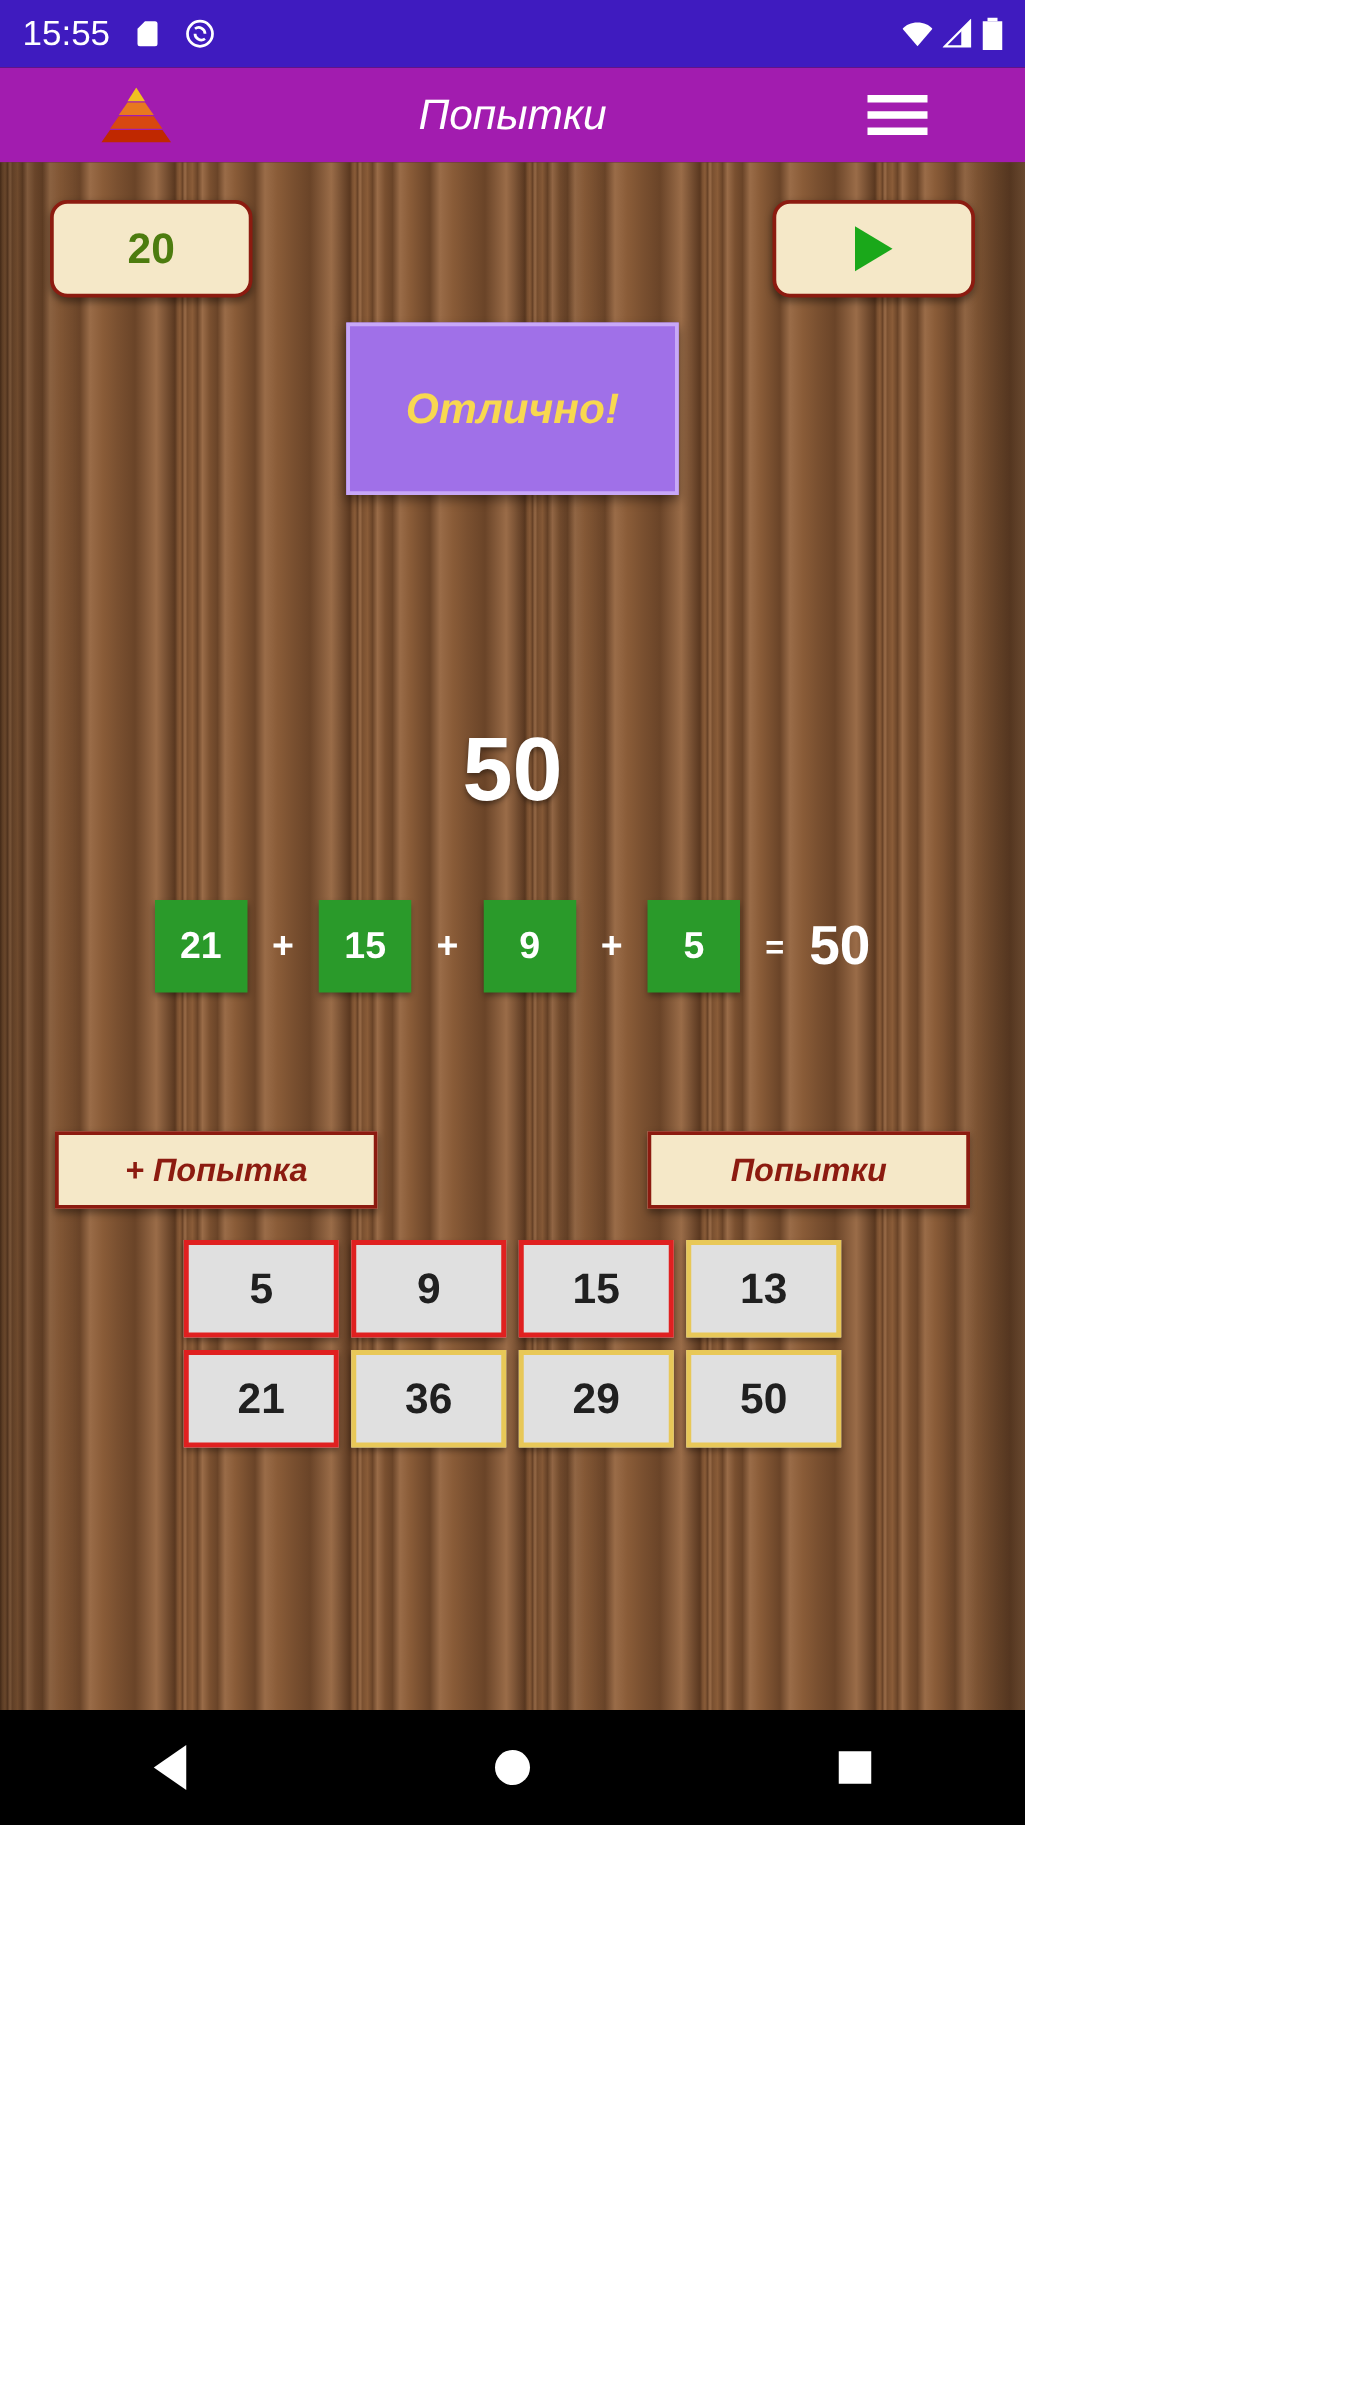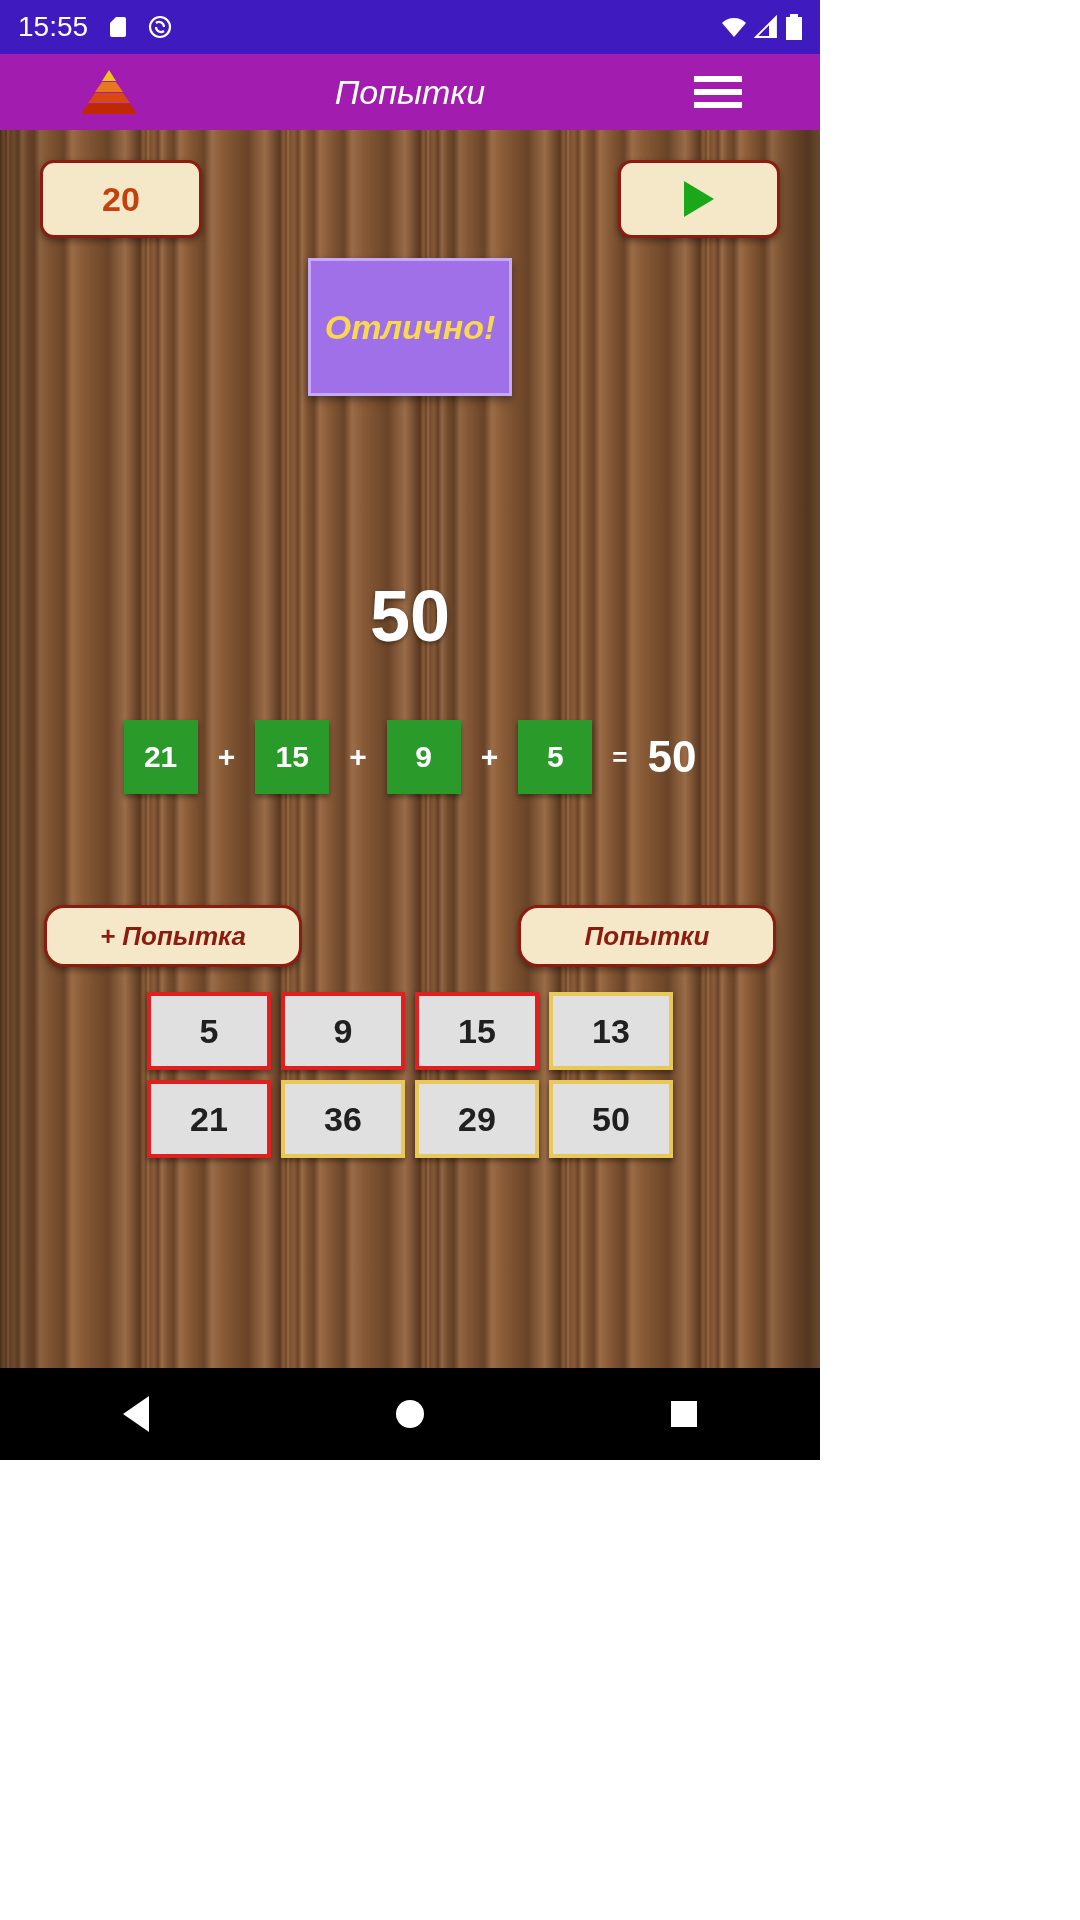--- a/index.html
+++ b/index.html
@@ -49,34 +49,34 @@
       height: 78px;
       width: 162px;
       background: #f5e8c8;
       border: 3px solid #8c1b10;
       border-radius: 14px;
       display: flex;
       align-items: center;
       justify-content: center;
       font-size: 34px;
       font-weight: bold;
-      color: #c2410c;
+      color: #4d7c0f;
       box-shadow: 0 3px 6px rgba(0,0,0,0.4);
     }
     .score-btn { top: 30px; left: 40px; }
     .play-btn { top: 30px; right: 40px; cursor: pointer; }
     .tri-play { width: 0; height: 0; border-left: 30px solid #1aa81a; border-top: 18px solid transparent; border-bottom: 18px solid transparent; }
     
     
     .msg {
       position: absolute;
       top: 128px;
       left: 50%;
       transform: translateX(-50%);
-      width: 204px;
+      width: 266px;
       height: 138px;
       background: #a070e8;
       border: 3px solid #c8a8f8;
       display: flex;
       align-items: center;
       justify-content: center;
       color: #f8d850;
       font-size: 34px;
       font-style: italic;
       font-weight: bold;
@@ -128,21 +128,21 @@
       left: 0; right: 0;
       display: flex;
       justify-content: space-between;
       padding: 0 44px;
     }
     .act-btn {
       width: 258px;
       height: 62px;
       background: #f5e8c8;
       border: 3px solid #8c1b10;
-      border-radius: 20px;
+      border-radius: 0;
       display: flex;
       align-items: center;
       justify-content: center;
       color: #8c1b10;
       font-size: 26px;
       font-style: italic;
       font-weight: bold;
       box-shadow: 0 3px 6px rgba(0,0,0,0.4);
       cursor: pointer;
     }

